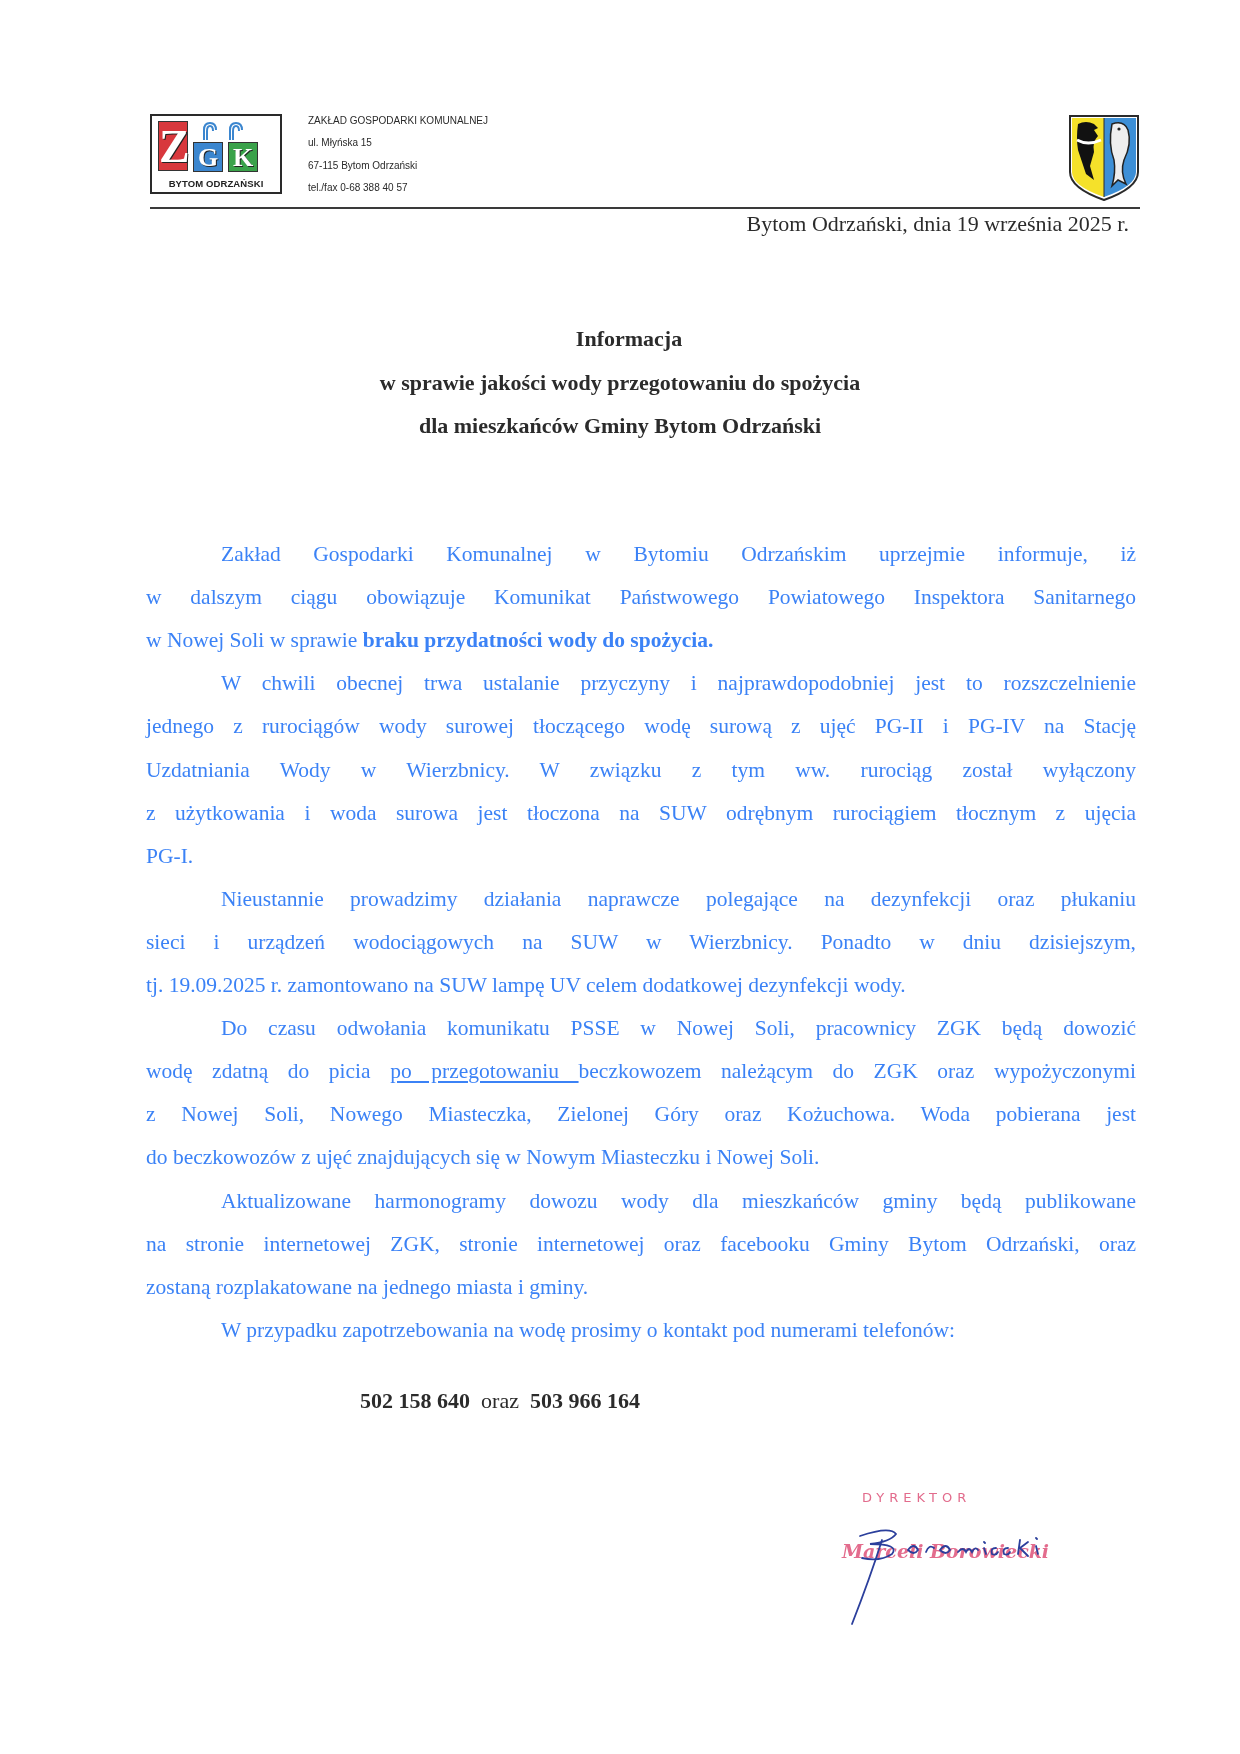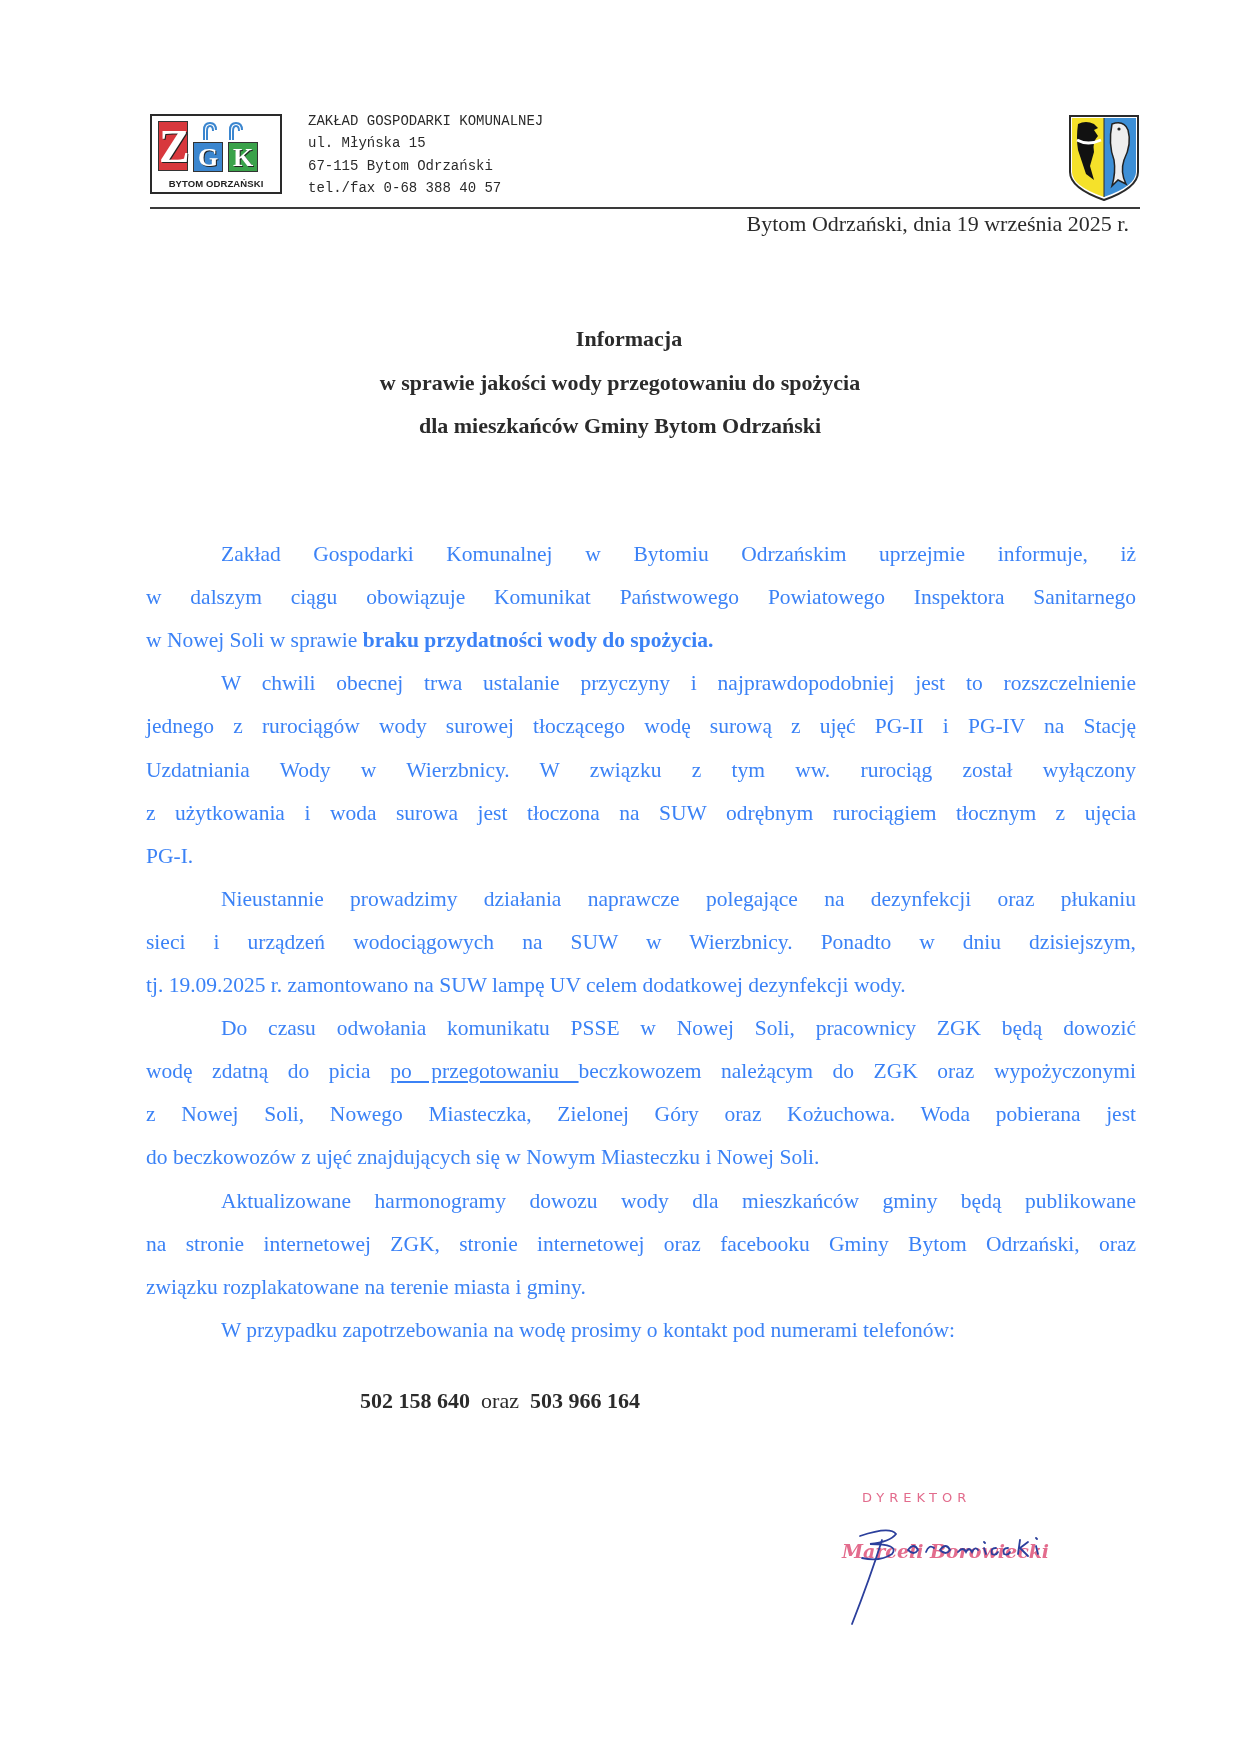--- a/index.html
+++ b/index.html
@@ -8,21 +8,21 @@
 
   
   #logo { left:150px; top:114px; width:132px; height:80px; border:2px solid #2a2a2a; box-sizing:border-box; background:#fff; }
   #logo .tile { position:absolute; font-family:"Liberation Serif", serif; font-weight:bold; color:#fff; text-align:center; border:1px solid #333; box-sizing:border-box; }
   #logo .z { left:6px; top:5px; width:30px; height:50px; background:#d8383d; font-size:46px; line-height:50px; text-shadow:1px 1px 0 #222; }
   #logo .g { left:41px; top:26px; width:30px; height:30px; background:#3b86cf; font-size:26px; line-height:30px; text-shadow:1px 1px 0 #222; }
   #logo .k { left:76px; top:26px; width:30px; height:30px; background:#3aa24a; font-size:26px; line-height:30px; text-shadow:1px 1px 0 #222; }
   #logo .fountain { position:absolute; left:42px; top:4px; width:64px; height:20px; }
   #logo .caption { position:absolute; left:0; right:0; bottom:3px; text-align:center; font-family:"Liberation Sans", sans-serif; font-weight:bold; font-size:9.5px; color:#222; letter-spacing:0.1px; }
 
-  .head-line { left:308px; font-family:Liberation Mono, monospace; font-size:14px; color:#2a2a2a; line-height:18px; white-space:nowrap; }
+  .head-line { left:308px; font-family:Liberation Sans, sans-serif; font-size:10px; color:#2a2a2a; line-height:18px; white-space:nowrap; }
 
   #crest { left:1068px; top:114px; width:72px; height:88px; }
 
   #rule { left:150px; top:207px; width:990px; height:2px; background:#3a3a3a; }
 
   #date { right:111px; top:211px; font-family:"Liberation Serif", serif; font-size:22px; white-space:nowrap; color:#2b2b2b; }
 
   
   .title { left:0; width:1240px; text-align:center; font-family:"Liberation Serif", serif; font-weight:bold; font-size:22px; white-space:nowrap; color:#2b2b2b; }
 
@@ -96,21 +96,21 @@
     <div class="abs line" style="top: 842.7px;"><span>PG-I.</span></div>
     <div class="abs line indent just" style="top: 885.8px;"><span>Nieustannie prowadzimy działania naprawcze polegające na dezynfekcji oraz płukaniu</span></div>
     <div class="abs line just" style="top: 928.9px;"><span>sieci i urządzeń wodociągowych na SUW w Wierzbnicy. Ponadto w dniu dzisiejszym,</span></div>
     <div class="abs line" style="top: 972px;"><span>tj. 19.09.2025 r. zamontowano na SUW lampę UV celem dodatkowej dezynfekcji wody.</span></div>
     <div class="abs line indent just" style="top: 1015.1px;"><span>Do czasu odwołania komunikatu PSSE w Nowej Soli, pracownicy ZGK będą dowozić</span></div>
     <div class="abs line just" style="top: 1058.2px;"><span>wodę zdatną do picia </span><span class="u">po przegotowaniu </span><span>beczkowozem należącym do ZGK oraz wypożyczonymi</span></div>
     <div class="abs line just" style="top: 1101.3px;"><span>z Nowej Soli, Nowego Miasteczka, Zielonej Góry oraz Kożuchowa. Woda pobierana jest</span></div>
     <div class="abs line" style="top: 1144.4px;"><span>do beczkowozów z ujęć znajdujących się w Nowym Miasteczku i Nowej Soli.</span></div>
     <div class="abs line indent just" style="top: 1187.5px;"><span>Aktualizowane harmonogramy dowozu wody dla mieszkańców gminy będą publikowane</span></div>
     <div class="abs line just" style="top: 1230.6px;"><span>na stronie internetowej ZGK, stronie internetowej oraz facebooku Gminy Bytom Odrzański, oraz</span></div>
-    <div class="abs line" style="top: 1273.7px;"><span>związku rozplakatowane na terenie miasta i gminy.</span></div>
+    <div class="abs line" style="top: 1273.7px;"><span>zostaną rozplakatowane na jednego miasta i gminy.</span></div>
     <div class="abs line indent" style="top: 1316.8px;"><span>W przypadku zapotrzebowania na wodę prosimy o kontakt pod numerami telefonów:</span></div>
   </div>
 
 <div id="phones" class="abs">
   <b>502 158 640</b>&nbsp;
   <span>oraz</span>&nbsp;
   <b>503 966 164</b>
 </div>
 
 <div id="stamp-title" class="abs">DYREKTOR</div>

